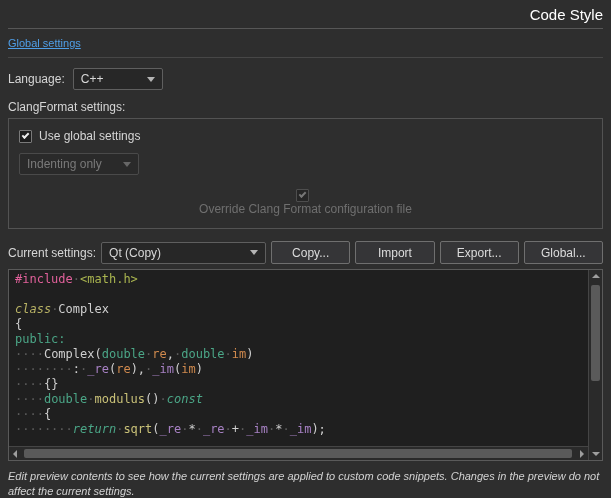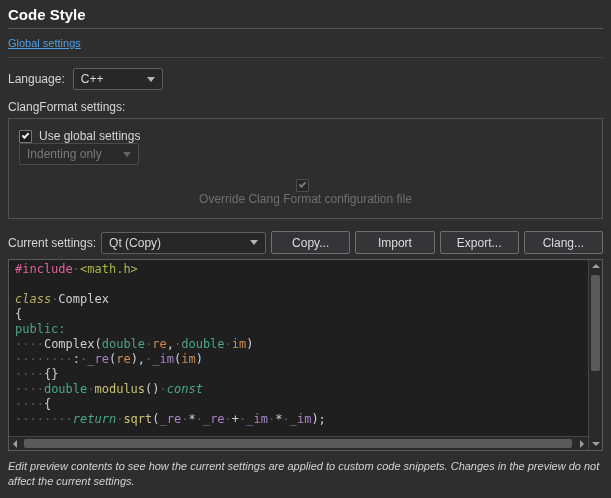--- a/index.html
+++ b/index.html
@@ -4,21 +4,21 @@
 <style>
   * { box-sizing: border-box; margin: 0; padding: 0; }
   html, body { width: 611px; height: 498px; overflow: hidden; }
   body {
     background: #2e2e2e;
     font-family: "Liberation Sans", sans-serif;
     color: #d6d6d6;
   }
   .page { padding: 6px 8px 0; height: 100%; }
 
-  .title { font-size: 15px; font-weight: bold; color: #ffffff; }
+  .title { font-size: 15px; font-weight: normal; color: #ffffff; text-align: right; }
   .sep { border-top: 1px solid #575757; margin-top: 5px; }
   .sep2 { border-top-color: #474747; margin-top: 6px; }
 
   .glink {
     display: inline-block; margin-top: 8px;
     font-size: 11px; color: #4f9fe8; text-decoration: underline; cursor: pointer;
   }
 
   .row { display: flex; align-items: center; }
   .lbl { font-size: 12px; color: #d6d6d6; }
@@ -54,21 +54,21 @@
   }
   .check {
     position: absolute; left: 2px; top: 2px;
     width: 7px; height: 4px;
     border-left: 2px solid #ececec; border-bottom: 2px solid #ececec;
     transform: rotate(-45deg);
   }
   .cb.disabled { color: #6f6f6f; flex-direction: column; }
   .cb.disabled .cbbox { border-color: #4e4e4e; background: #262626; }
   .cb.disabled .check { border-color: #777777; }
-  .gb-combo { }
+  .gb-combo { margin-top: 10px; }
   .gb-cb2 { margin-top: 14px; }
 
   .cur-row { margin-top: 12px; gap: 5px; }
   .btn {
     flex: 1; height: 23px;
     background: #353537; border: 1px solid #6f6f6f; border-radius: 2px;
     color: #dcdcdc; font-size: 12px; font-family: "Liberation Sans", sans-serif;
     cursor: default;
   }
 
@@ -173,21 +173,21 @@
 
   <div class="row cur-row">
     <span class="lbl">Current settings:</span>
     <div class="combo" style="width:165px; flex:none">
       <span class="combo-text">Qt (Copy)</span>
       <span class="chevron"></span>
     </div>
     <button class="btn">Copy...</button>
     <button class="btn">Import</button>
     <button class="btn">Export...</button>
-    <button class="btn">Clang...</button>
+    <button class="btn">Global...</button>
   </div>
 
   <div class="editor">
     <div class="code">
         <div class="code-line"><span class="seg-pp" style="color: rgb(224, 96, 154);">#include</span><span class="seg-ws" style="color: rgb(92, 92, 92);">·</span><span class="seg-inc" style="color: rgb(169, 180, 79);">&lt;math.h&gt;</span></div>
         <div class="code-line">&nbsp;</div>
         <div class="code-line"><span class="seg-kwc" style="color: rgb(185, 179, 101);">class</span><span class="seg-ws" style="color: rgb(92, 92, 92);">·</span><span class="seg-txt" style="color: rgb(207, 207, 207);">Complex</span></div>
         <div class="code-line"><span class="seg-txt" style="color: rgb(207, 207, 207);">{</span></div>
         <div class="code-line"><span class="seg-kw" style="color: rgb(75, 166, 135);">public</span><span class="seg-kw" style="color: rgb(75, 166, 135);">:</span></div>
         <div class="code-line"><span class="seg-ws" style="color: rgb(92, 92, 92);">····</span><span class="seg-txt" style="color: rgb(207, 207, 207);">Complex(</span><span class="seg-kw" style="color: rgb(75, 166, 135);">double</span><span class="seg-ws" style="color: rgb(92, 92, 92);">·</span><span class="seg-loc" style="color: rgb(208, 138, 78);">re</span><span class="seg-txt" style="color: rgb(207, 207, 207);">,</span><span class="seg-ws" style="color: rgb(92, 92, 92);">·</span><span class="seg-kw" style="color: rgb(75, 166, 135);">double</span><span class="seg-ws" style="color: rgb(92, 92, 92);">·</span><span class="seg-loc" style="color: rgb(208, 138, 78);">im</span><span class="seg-txt" style="color: rgb(207, 207, 207);">)</span></div>

